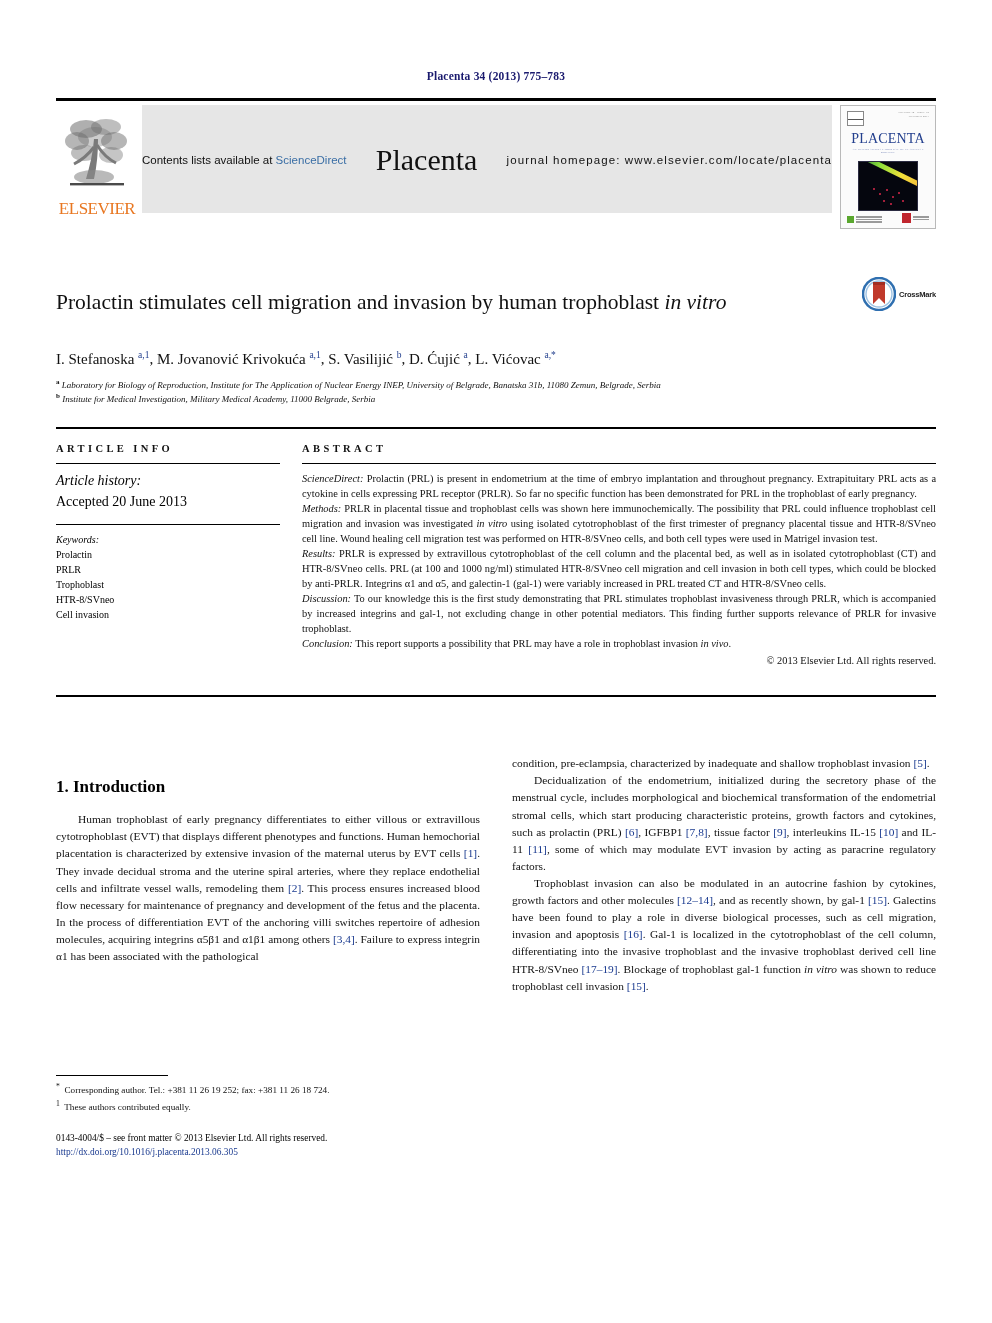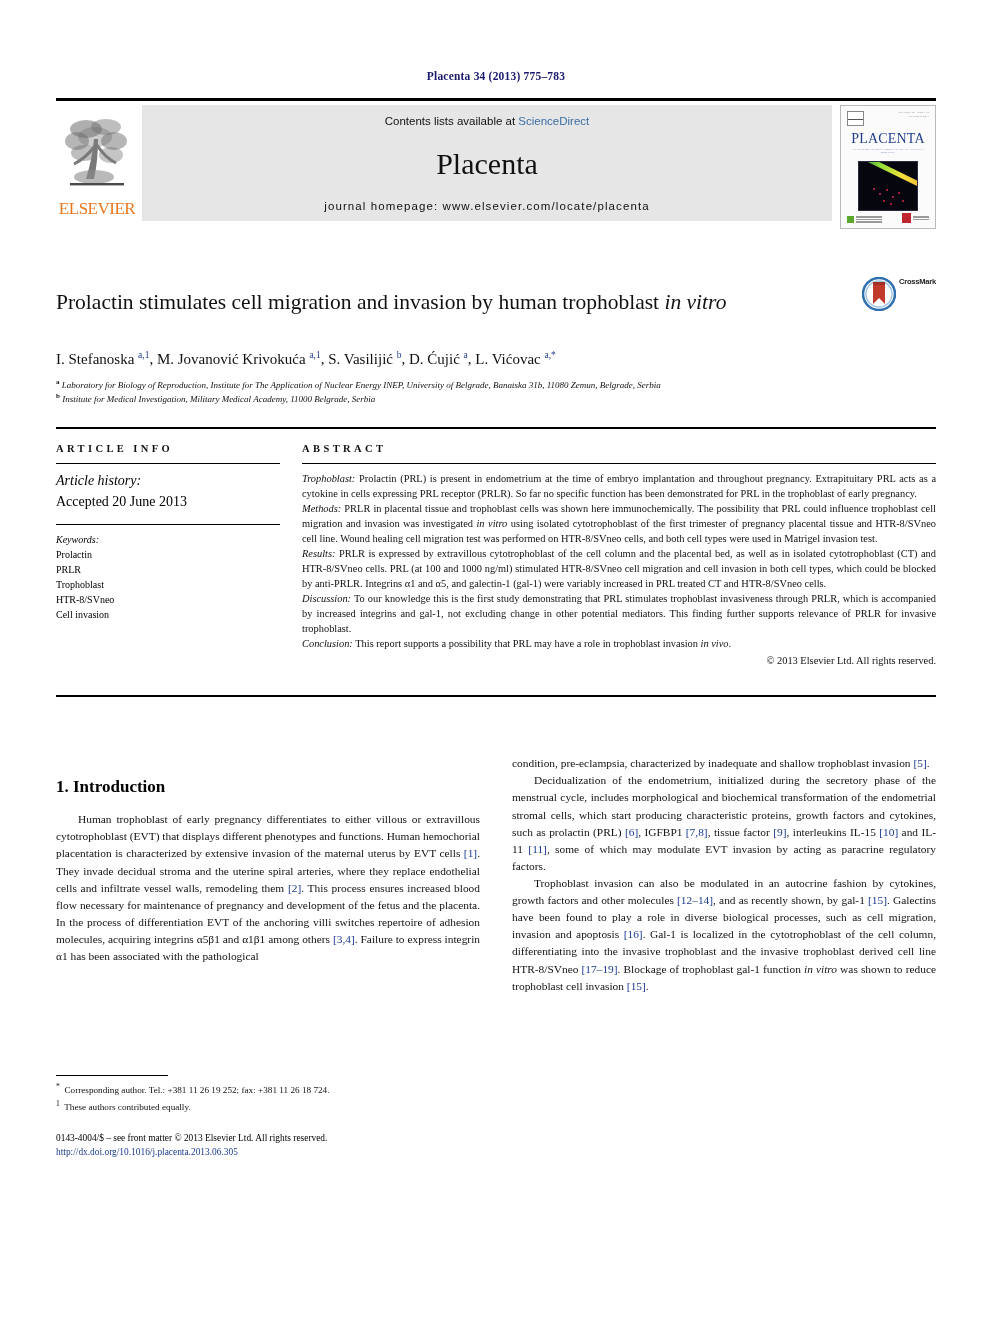--- a/index.html
+++ b/index.html
@@ -57,23 +57,23 @@
     font-size: 17px;
     letter-spacing: -0.5px;
     color: #E87722;
     font-weight: normal;
     line-height: 1;
     margin-top: 1px;
   }
   .masthead-center {
     flex: 1 1 auto;
     background: #e6e6e6;
-    margin: 0 8px 8px 4px;
-    display: flex;
-    flex-direction: column;
+    margin: 0 8px 16px 4px;
+    display: flex;
+    flex-direction: row;
     justify-content: space-between;
     align-items: center;
     padding: 10px 0 9px 0;
     box-sizing: border-box;
   }
   .contents-line {
     font-family: "Liberation Sans", sans-serif;
     font-size: 11.5px;
     color: #111;
   }
@@ -160,21 +160,21 @@
     font-size: 21.5px;
     font-weight: normal;
     line-height: 1.26;
     color: #111;
     padding-right: 14px;
   }
   .title-text .ital { font-style: italic; }
   .crossmark {
     flex: 0 0 auto;
     display: flex;
-    align-items: flex-start;
+    align-items: center;
     gap: 3px;
     padding-top: 2px;
   }
   .crossmark-label {
     font-family: "Liberation Sans", sans-serif;
     font-size: 7.5px;
     font-weight: bold;
     color: #222;
     letter-spacing: -0.2px;
   }
@@ -392,21 +392,21 @@
         <div>Trophoblast</div>
         <div>HTR-8/SVneo</div>
         <div>Cell invasion</div>
       </div>
     </div>
 
     <div class="col-abs">
       <div class="sec-head">ABSTRACT</div>
       <div class="thin-rule"></div>
       <div class="abstract-body">
-        <p><span class="lead">Trophoblast:</span><span> Prolactin (PRL) is present in endometrium at the time of embryo implantation and throughout pregnancy. Extrapituitary PRL acts as a cytokine in cells expressing PRL receptor (PRLR). So far no specific function has been demonstrated for PRL in the trophoblast of early pregnancy.</span></p>
+        <p><span class="lead">ScienceDirect:</span><span> Prolactin (PRL) is present in endometrium at the time of embryo implantation and throughout pregnancy. Extrapituitary PRL acts as a cytokine in cells expressing PRL receptor (PRLR). So far no specific function has been demonstrated for PRL in the trophoblast of early pregnancy.</span></p>
         <p><span class="lead">Methods:</span><span> PRLR in placental tissue and trophoblast cells was shown here immunochemically. The possibility that PRL could influence trophoblast cell migration and invasion was investigated </span><span class="ital">in vitro</span><span> using isolated cytotrophoblast of the first trimester of pregnancy placental tissue and HTR-8/SVneo cell line. Wound healing cell migration test was performed on HTR-8/SVneo cells, and both cell types were used in Matrigel invasion test.</span></p>
         <p><span class="lead">Results:</span><span> PRLR is expressed by extravillous cytotrophoblast of the cell column and the placental bed, as well as in isolated cytotrophoblast (CT) and HTR-8/SVneo cells. PRL (at 100 and 1000 ng/ml) stimulated HTR-8/SVneo cell migration and cell invasion in both cell types, which could be blocked by anti-PRLR. Integrins α1 and α5, and galectin-1 (gal-1) were variably increased in PRL treated CT and HTR-8/SVneo cells.</span></p>
         <p><span class="lead">Discussion:</span><span> To our knowledge this is the first study demonstrating that PRL stimulates trophoblast invasiveness through PRLR, which is accompanied by increased integrins and gal-1, not excluding change in other potential mediators. This finding further supports relevance of PRLR for invasive trophoblast.</span></p>
         <p><span class="lead">Conclusion:</span><span> This report supports a possibility that PRL may have a role in trophoblast invasion </span><span class="ital">in vivo</span><span>.</span></p>
         <div class="copyright">© 2013 Elsevier Ltd. All rights reserved.</div>
       </div>
     </div>
   </div>
 
   <div class="body-rule"></div>

